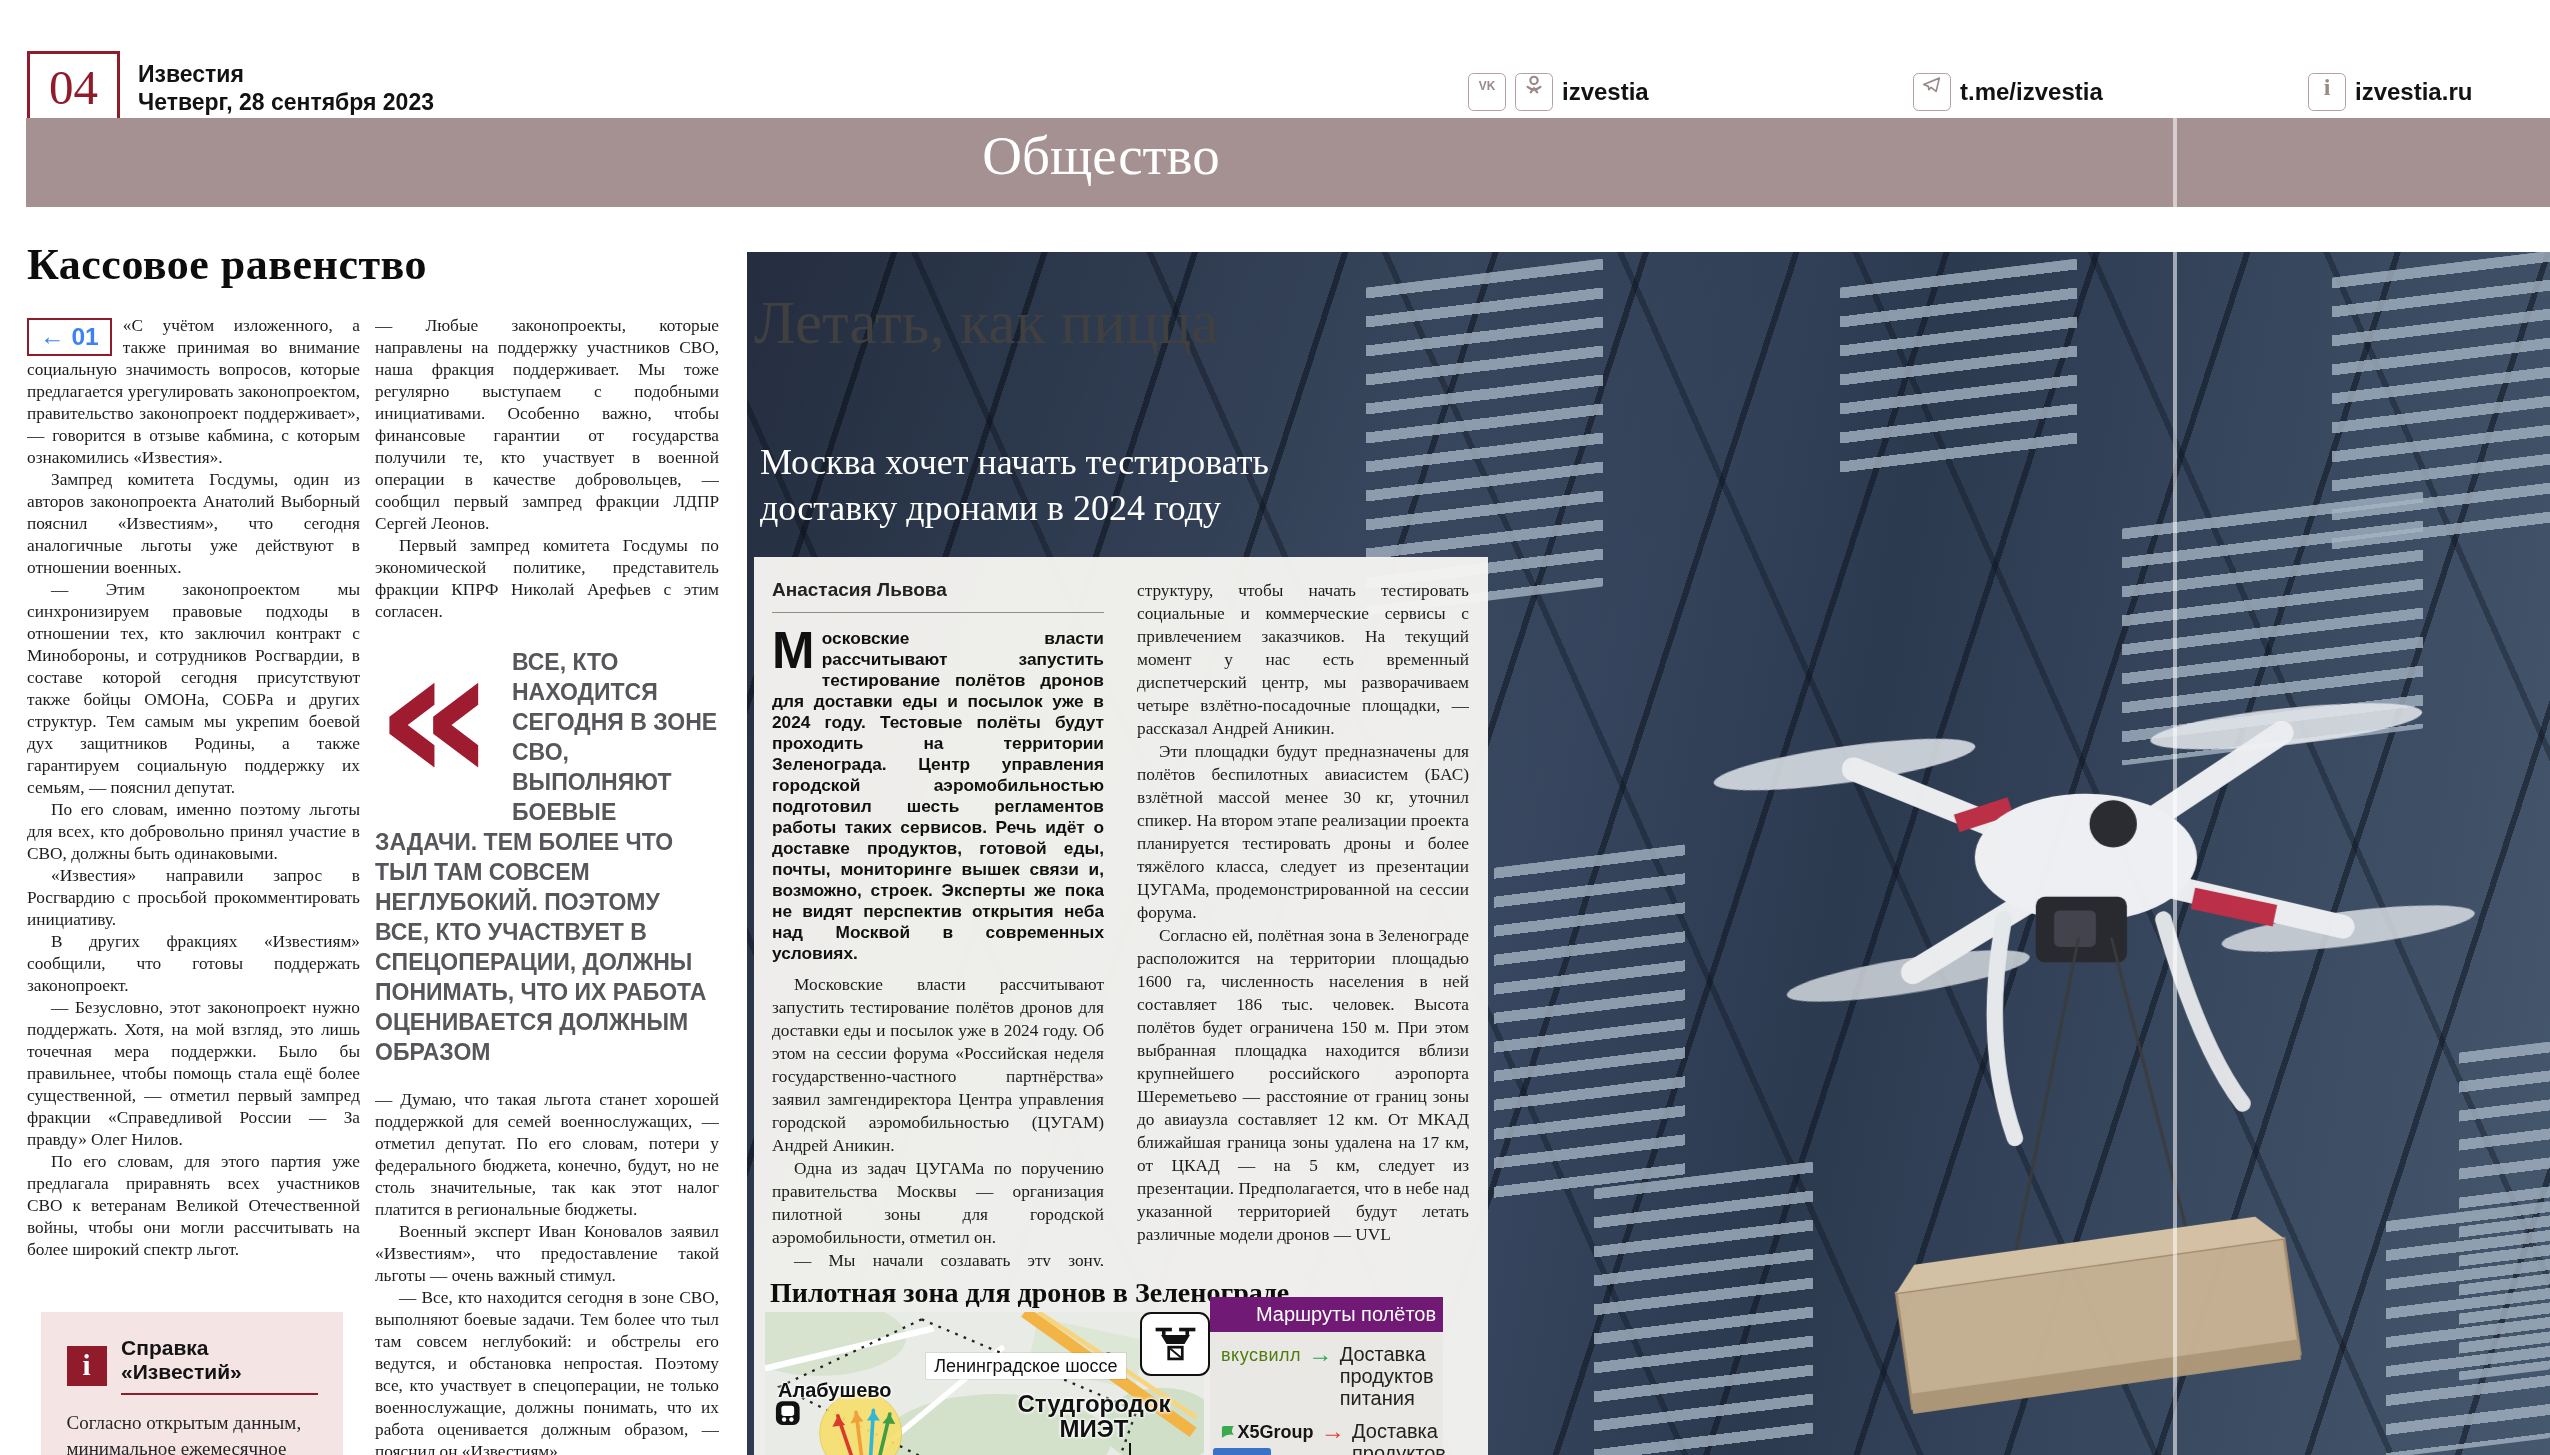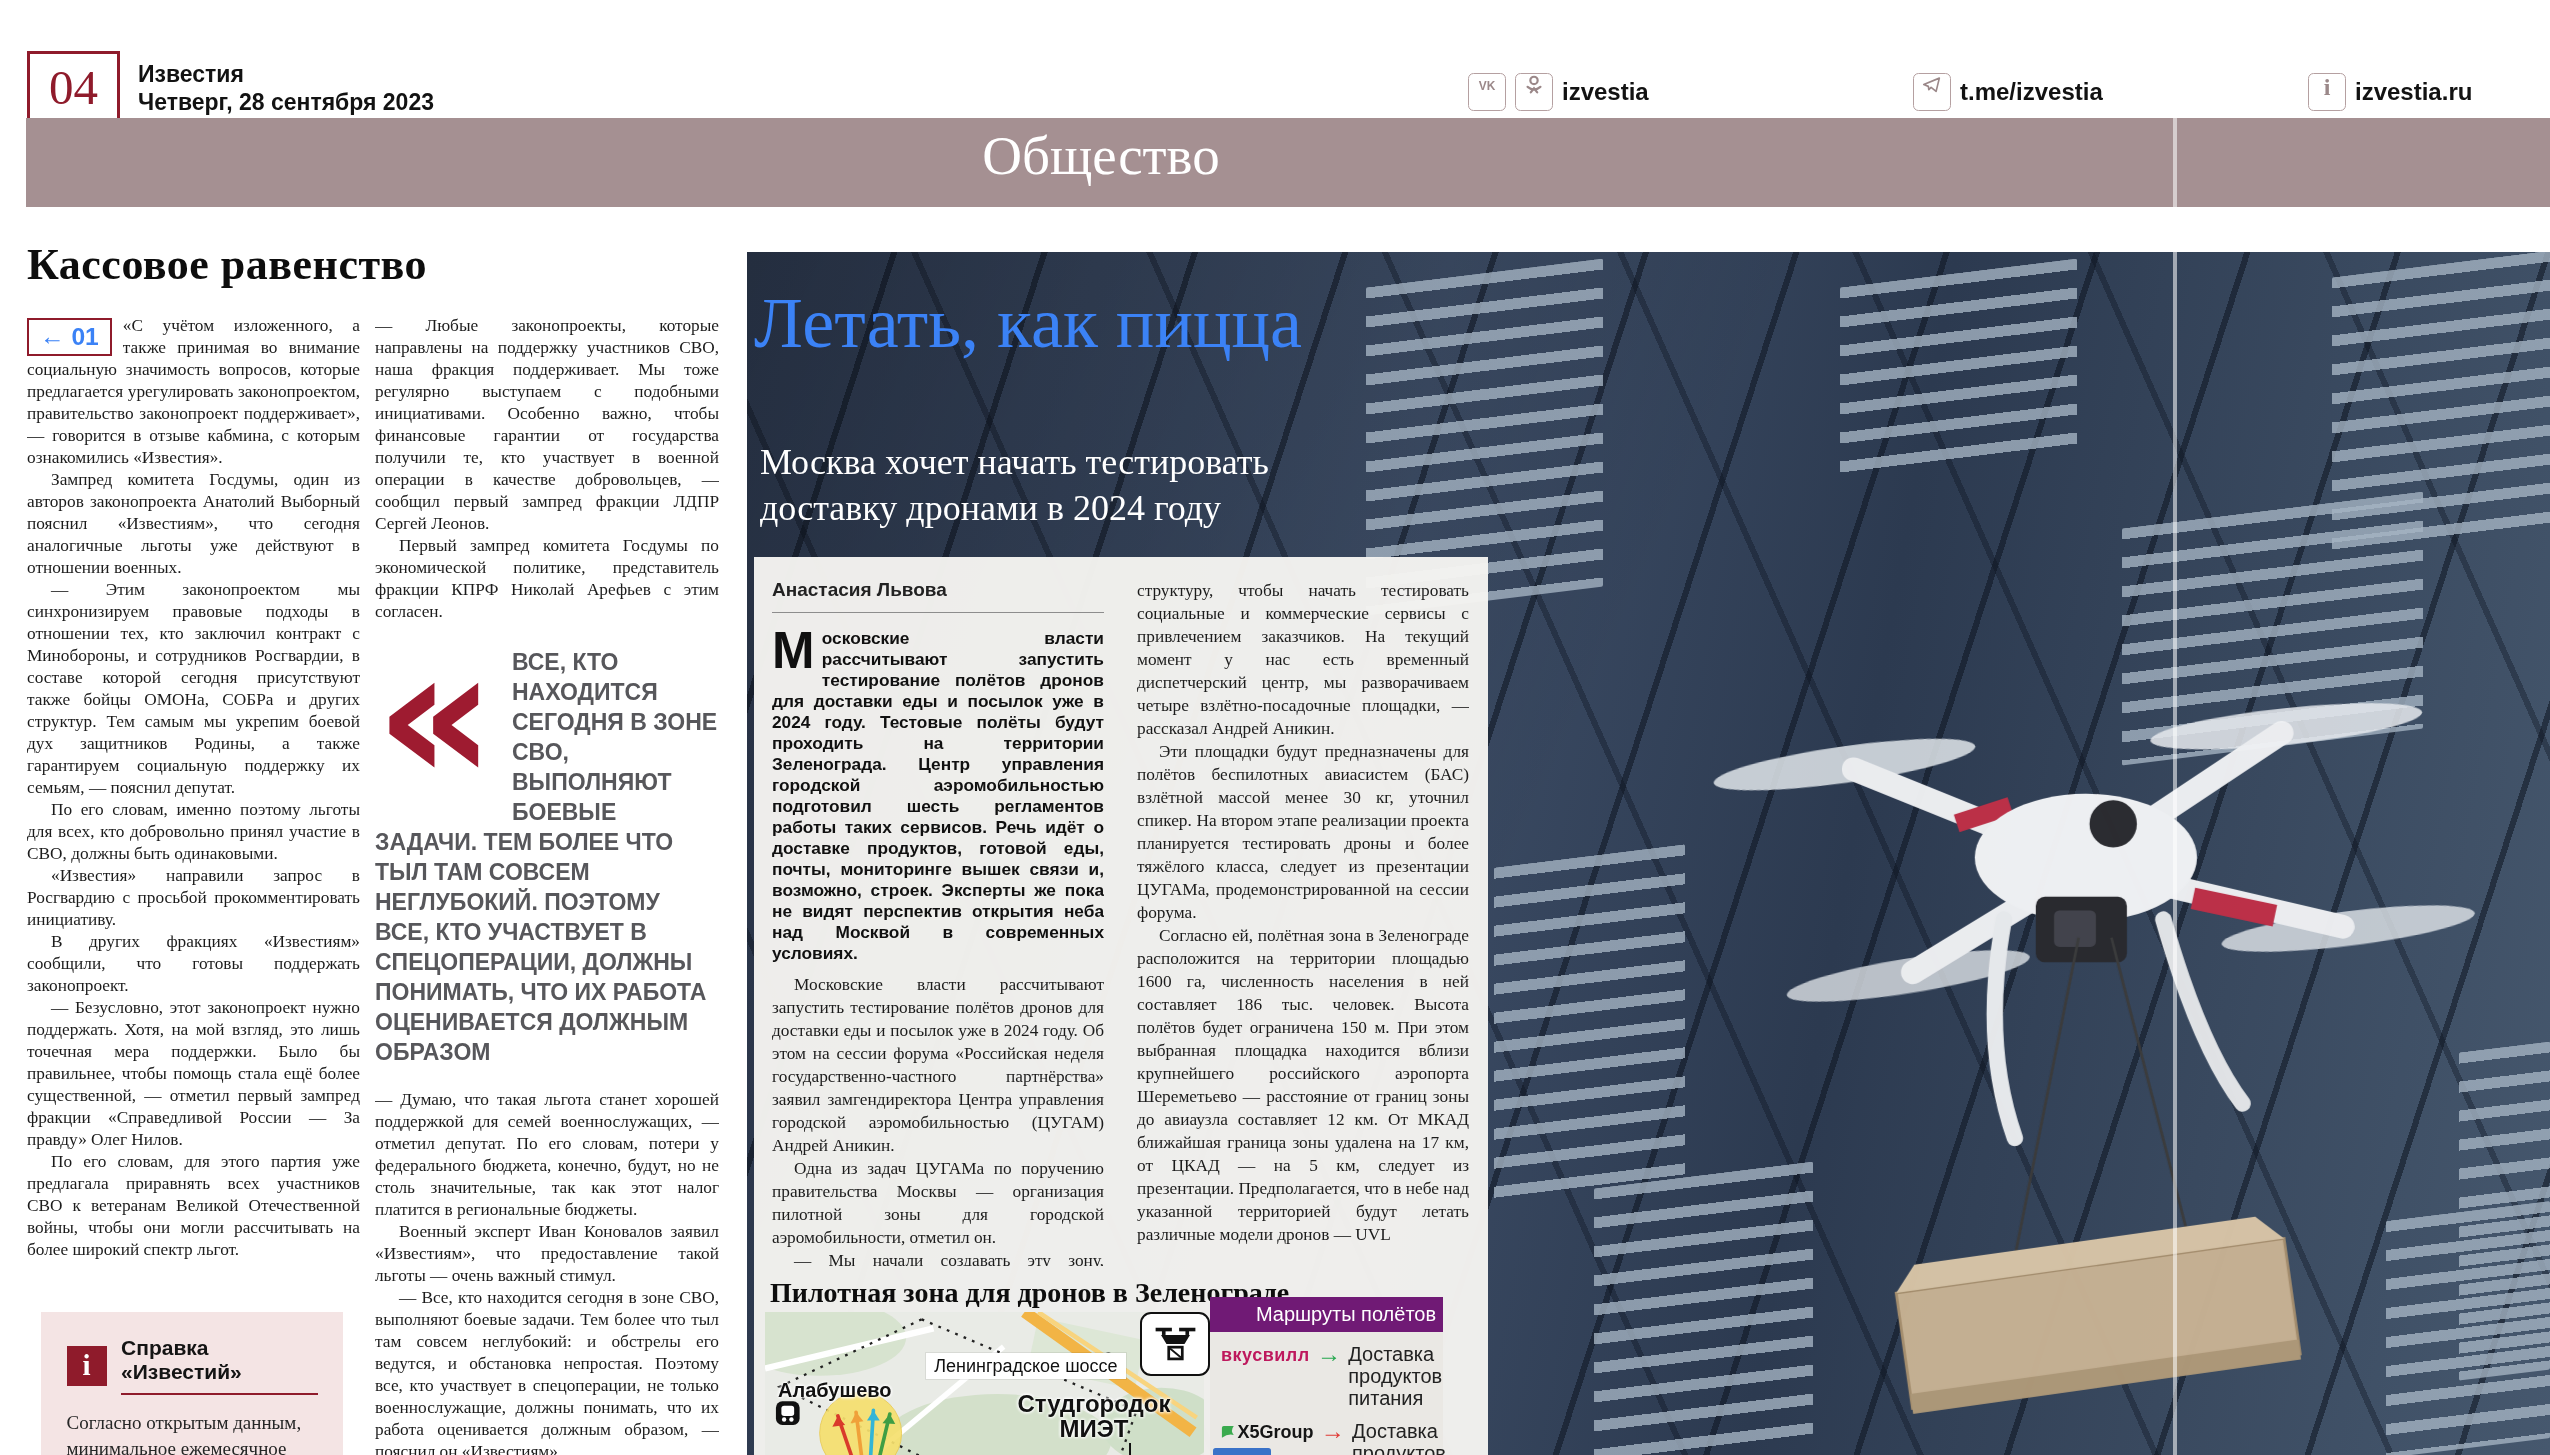--- a/index.html
+++ b/index.html
@@ -49,21 +49,21 @@
 
   
   .photo{position:absolute;left:747px;top:252px;width:1803px;height:1203px;overflow:hidden;
          background:
            linear-gradient(115deg, rgba(0,0,0,.30), rgba(0,0,0,0) 45%),
            repeating-linear-gradient(108deg, rgba(13,20,32,0) 0 137px, rgba(13,20,32,.55) 137px 143px),
            repeating-linear-gradient(66deg, rgba(13,20,32,0) 0 209px, rgba(10,16,28,.35) 209px 215px),
            linear-gradient(100deg,#33415a 0%,#3d4d66 35%,#2c3a50 60%,#46586e 100%);}
   .slats{position:absolute;background:repeating-linear-gradient(to bottom, rgba(165,180,195,.92) 0 11px, rgba(165,180,195,0) 11px 29px);
          transform:skewY(-7deg);opacity:.85;border-radius:1.8px;}
-  .a2-title{position:absolute;left:754px;top:273px;width:1002px;color:#3b82f6;font-size:72px;line-height:100px;z-index:5;}
+  .a2-title{position:absolute;left:754px;top:273px;width:1002px;color:#404040;font-size:61px;line-height:100px;z-index:5;}
   .a2-subtitle{position:absolute;left:760px;top:439px;width:583px;color:#fff;font-size:36px;line-height:46px;z-index:5;}
   .panel{position:absolute;left:754px;top:557px;width:734px;height:898px;background:rgba(245,244,241,.97);z-index:6;}
   .a2-author{position:absolute;left:772px;top:579px;font-family:"Liberation Sans",sans-serif;
              font-weight:bold;font-size:19px;color:#222;z-index:7;}
   .a2-rule{position:absolute;left:772px;top:612px;width:332px;height:0.9px;background:#8d8d8d;z-index:7;}
   .a2col{position:absolute;width:332px;text-align:justify;z-index:7;}
   #a2c1{left:772px;top:628px;height:638px;overflow:hidden;}
   #a2c2{left:1137px;top:579px;height:687px;overflow:hidden;}
   .lead{font-family:"Liberation Sans",sans-serif;font-weight:bold;font-size:17.3px;line-height:21px;color:#101010;margin:0 0 9px;}
   .dropcap{float:left;font-family:"Liberation Sans",sans-serif;font-weight:bold;font-size:51px;
@@ -81,21 +81,21 @@
                box-shadow:0 0 0 0.9px rgba(0,0,0,.08);text-shadow:none;}
   .lbl-campus{left:993px;top:1392px;width:202px;text-align:center;font-size:24px;line-height:24.6px;}
   .campus-line{position:absolute;left:1129px;top:1443px;width:1.8px;height:12.8px;background:#111;z-index:9;}
   .drone-chip{position:absolute;left:1140px;top:1312px;width:66px;height:60px;background:#fff;
               border:2.7px solid #101010;border-radius:11px;display:flex;align-items:center;justify-content:center;z-index:9;}
   .legend{position:absolute;left:1210px;top:1297px;width:233px;z-index:9;font-family:"Liberation Sans",sans-serif;}
   .legend-head{height:35px;background:#701a75;color:#fff;font-weight:normal;font-size:20px;
                display:flex;align-items:center;justify-content:center;padding-left:39px;}
   .legend-body{background:#eae8e4;padding:11px 11px 5.5px;height:113px;}
   .route-row{display:flex;align-items:flex-start;gap:7.3px;margin-bottom:11px;}
-  .route-brand1{color:#be185d;font-weight:bold;font-size:18px;letter-spacing:0.5px;margin-top:1.8px;}
+  .route-brand1{color:#4d7c0f;font-weight:normal;font-size:18px;letter-spacing:0.5px;margin-top:1.8px;}
   .route-brand2{color:#151515;font-weight:bold;font-size:18px;margin-top:1.8px;display:flex;align-items:center;gap:2.7px;}
   .route-arrow{font-size:24px;line-height:22px;font-weight:bold;}
   .route-desc{font-size:20px;line-height:22px;color:#222;width:109px;}
   .partial-logo{position:absolute;left:1213px;top:1448px;width:58px;height:7.3px;background:#3a72c8;border-radius:2.7px 2.7px 0 0;z-index:9;}
 </style>
 </head>
 <body>
 
 <div id="page">
 

